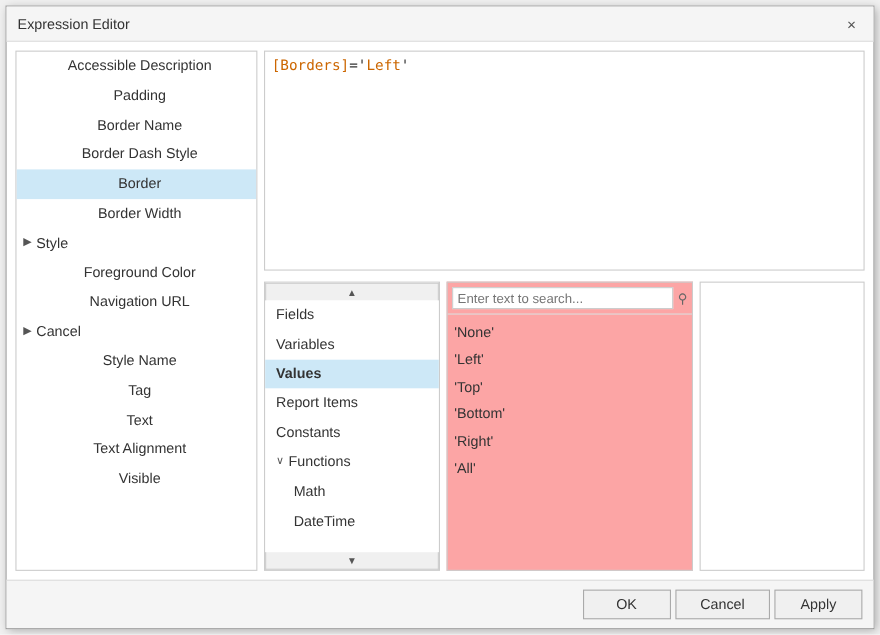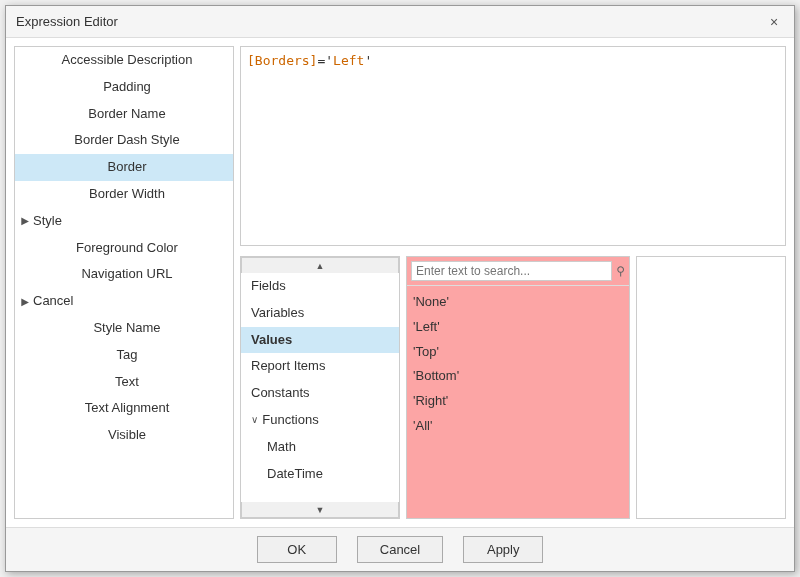--- a/index.html
+++ b/index.html
@@ -191,22 +191,22 @@
     .detail-panel {
       width: 150px;
       border: 1px solid #ccc;
       background: #fff;
       flex-shrink: 0;
     }
     .dialog-footer {
       padding: 8px 10px;
       border-top: 1px solid #ddd;
       display: flex;
-      justify-content: center;
-      gap: 20px;
+      justify-content: flex-end;
+      gap: 4px;
       background: #f5f5f5;
     }
     .footer-btn {
       padding: 5px 22px;
       border: 1px solid #aaa;
       background: #f0f0f0;
       cursor: pointer;
       font-size: 13px;
       color: #333;
       min-width: 80px;

